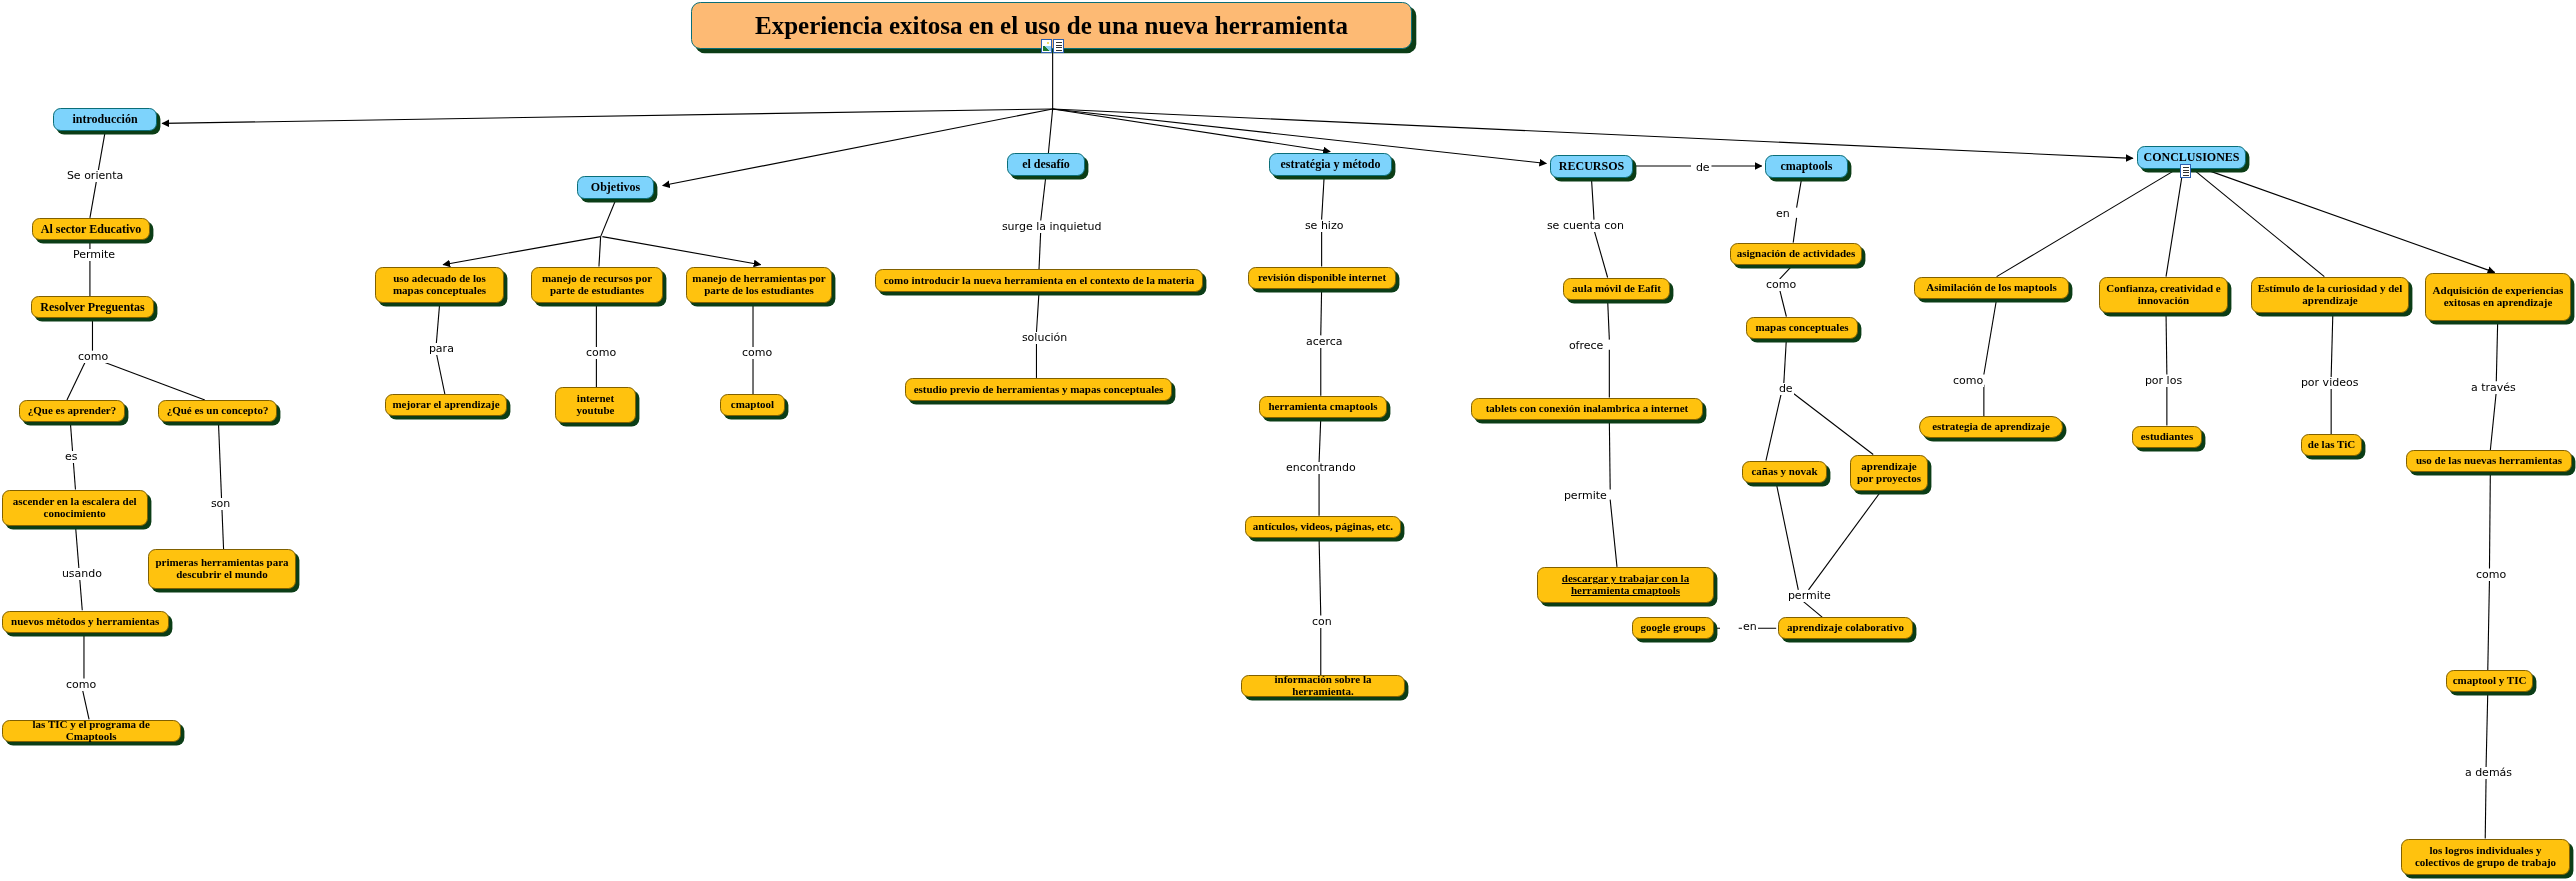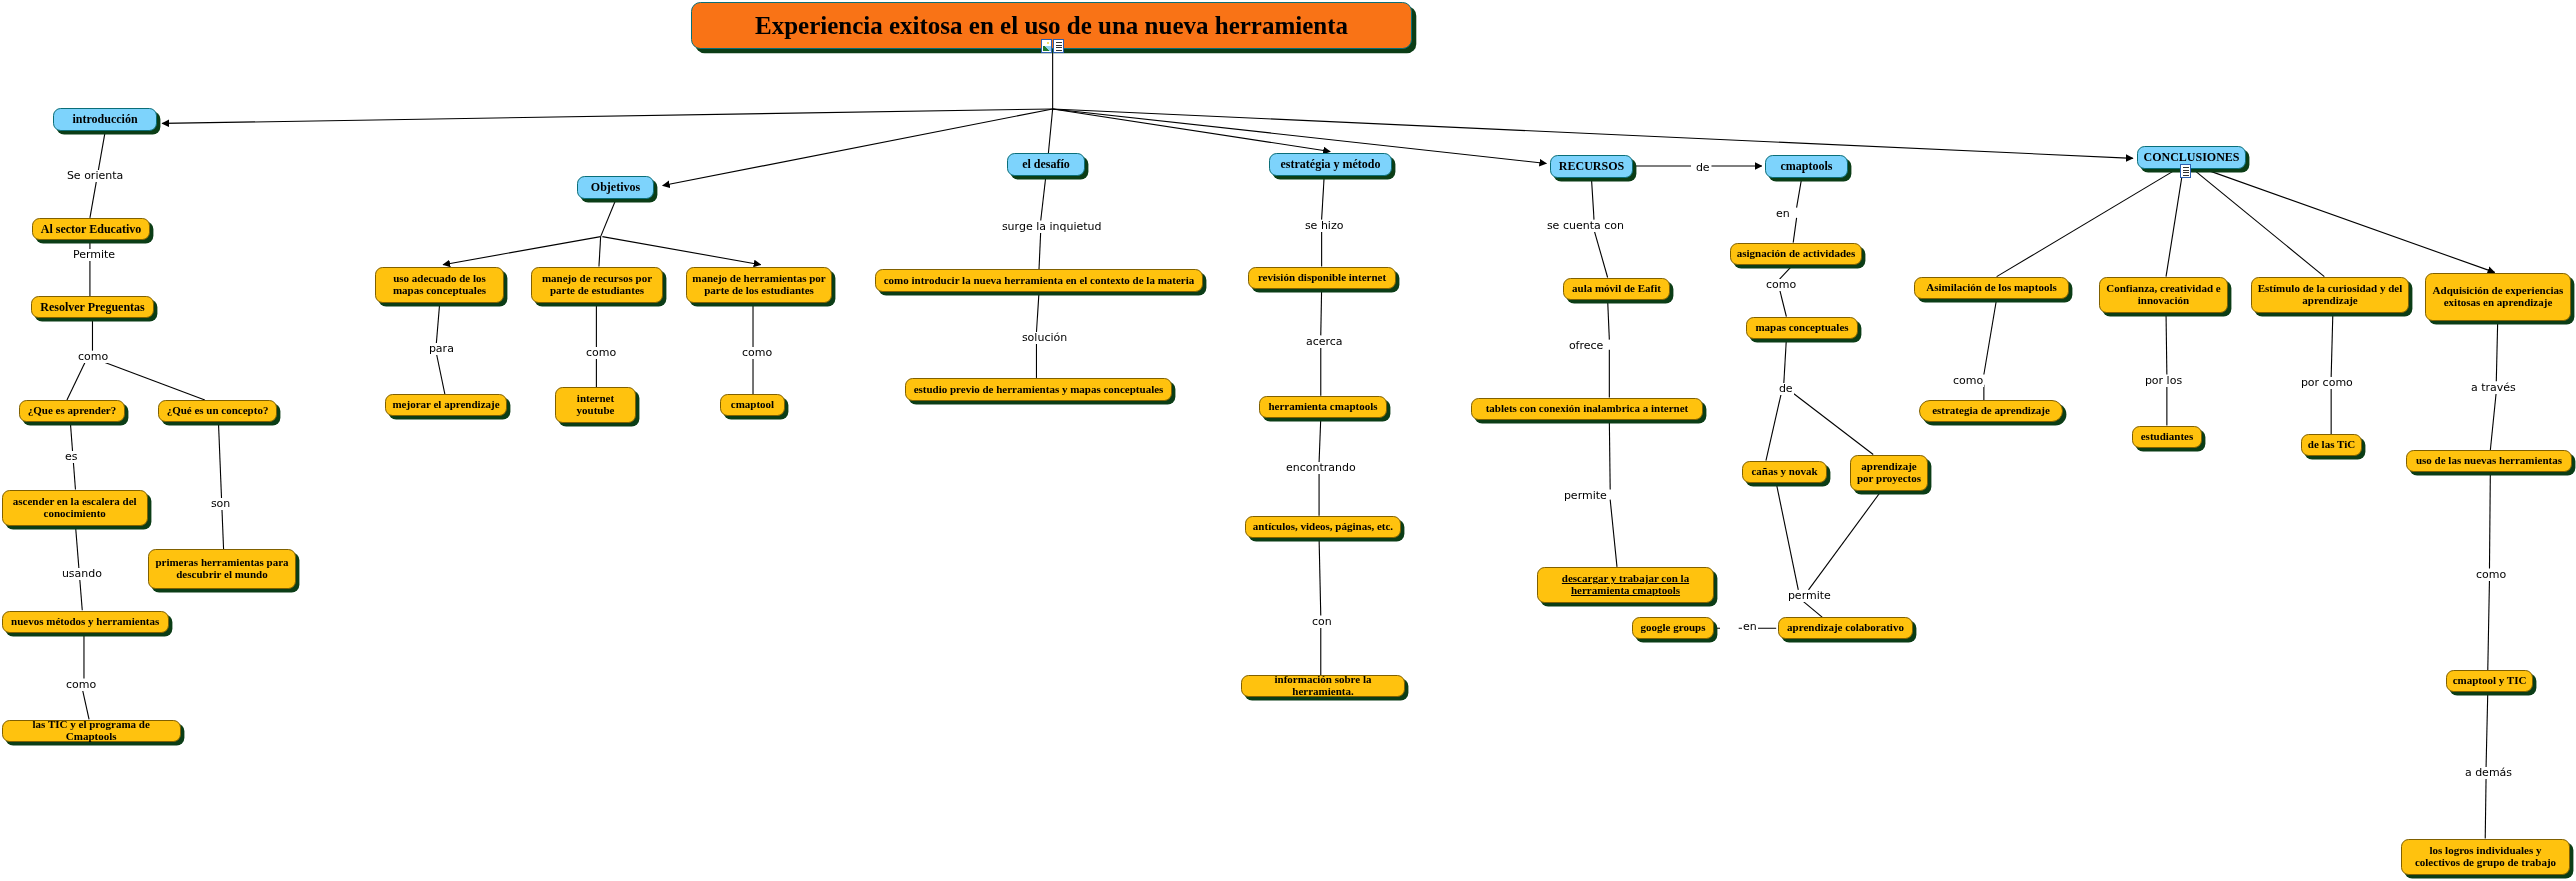--- a/index.html
+++ b/index.html
@@ -39,21 +39,21 @@
     padding: 1.7px 4.3px;
     z-index: 5;
   }
   .node.concept { background: #FFC20E; }
   .node.topic {
     background: #7dd3fc;
     border: 0.9px solid #0a6e78;
     box-shadow: 3.4px 3.4px 0 0 #0b3d16;
   }
   .node.title-node {
-    background: #f97316;
+    background: #fdba74;
     border: 0.9px solid #0a6e78;
     border-radius: 9.4px;
     box-shadow: 4.3px 4.3px 0 0 #0b3d16;
     font-size: 25px;
   }
   .link-label {
     position: absolute;
     font-family: "DejaVu Sans", sans-serif;
     font-size: 11px;
     color: #000000;
@@ -239,21 +239,21 @@
       <div class="node concept" style="left: 1730px; top: 243px; width: 132px; height: 22px; font-size: 11px;">asignación de actividades</div>
       <div class="node concept" style="left: 1746px; top: 317px; width: 112px; height: 22px; font-size: 11px;">mapas conceptuales</div>
       <div class="node concept" style="left: 1742px; top: 461px; width: 85px; height: 22px; font-size: 11px;">cañas y novak</div>
       <div class="node concept" style="left: 1850px; top: 455px; width: 78px; height: 36px; font-size: 11px;">aprendizaje por proyectos</div>
       <div class="node concept" style="left: 1632px; top: 617px; width: 82px; height: 22px; font-size: 11px;">google groups</div>
       <div class="node concept" style="left: 1778px; top: 617px; width: 135px; height: 22px; font-size: 11px;">aprendizaje colaborativo</div>
       <div class="node concept" style="left: 1914px; top: 277px; width: 155px; height: 22px; font-size: 11px;">Asimilación de los maptools</div>
       <div class="node concept" style="left: 2099px; top: 277px; width: 129px; height: 36px; font-size: 11px;">Confianza, creatividad e innovación</div>
       <div class="node concept" style="left: 2251px; top: 277px; width: 158px; height: 36px; font-size: 11px;">Estímulo de la curiosidad y del aprendizaje</div>
       <div class="node concept" style="left: 2425px; top: 273px; width: 146px; height: 48px; font-size: 11px;">Adquisición de experiencias exitosas en aprendizaje</div>
-      <div class="node concept" style="left: 1919px; top: 400px; width: 144px; height: 22px; font-size: 11px; border-radius: 11px;">estrategia de aprendizaje</div>
+      <div class="node concept" style="left: 1919px; top: 416px; width: 144px; height: 22px; font-size: 11px; border-radius: 11px;">estrategia de aprendizaje</div>
       <div class="node concept" style="left: 2132px; top: 426px; width: 70px; height: 22px; font-size: 11px;">estudiantes</div>
       <div class="node concept" style="left: 2301px; top: 434px; width: 61px; height: 22px; font-size: 11px;">de las TiC</div>
       <div class="node concept" style="left: 2406px; top: 450px; width: 166px; height: 22px; font-size: 11px;">uso de las nuevas herramientas</div>
       <div class="node concept" style="left: 2446px; top: 670px; width: 87px; height: 22px; font-size: 11px;">cmaptool y TIC</div>
       <div class="node concept" style="left: 2401px; top: 839px; width: 169px; height: 36px; font-size: 11px;">los logros individuales y colectivos de grupo de trabajo</div>
     </div>
   <div id="labels-layer">
       <div class="link-label" style="left: 66px; top: 170px;">Se orienta</div>
       <div class="link-label" style="left: 72px; top: 249px;">Permite</div>
       <div class="link-label" style="left: 77px; top: 351px;">como</div>
@@ -274,21 +274,21 @@
       <div class="link-label" style="left: 1568px; top: 340px;">ofrece</div>
       <div class="link-label" style="left: 1563px; top: 490px;">permite</div>
       <div class="link-label" style="left: 1695px; top: 162px;">de</div>
       <div class="link-label" style="left: 1775px; top: 208px;">en</div>
       <div class="link-label" style="left: 1765px; top: 279px;">como</div>
       <div class="link-label" style="left: 1778px; top: 383px;">de</div>
       <div class="link-label" style="left: 1787px; top: 590px;">permite</div>
       <div class="link-label" style="left: 1742px; top: 621px;">en</div>
       <div class="link-label" style="left: 1952px; top: 375px;">como</div>
       <div class="link-label" style="left: 2144px; top: 375px;">por los</div>
-      <div class="link-label" style="left: 2300px; top: 377px;">por como</div>
+      <div class="link-label" style="left: 2300px; top: 377px;">por videos</div>
       <div class="link-label" style="left: 2470px; top: 382px;">a través</div>
       <div class="link-label" style="left: 2475px; top: 569px;">como</div>
       <div class="link-label" style="left: 2464px; top: 767px;">a demás</div>
     </div>
 
   <div class="res-icons" style="left:1041px; top:39px;">
     <span class="res-ico pic"></span>
     <span class="res-ico doc"></span>
   </div>
   <div class="res-icons" style="left:2180px; top:164px;">

